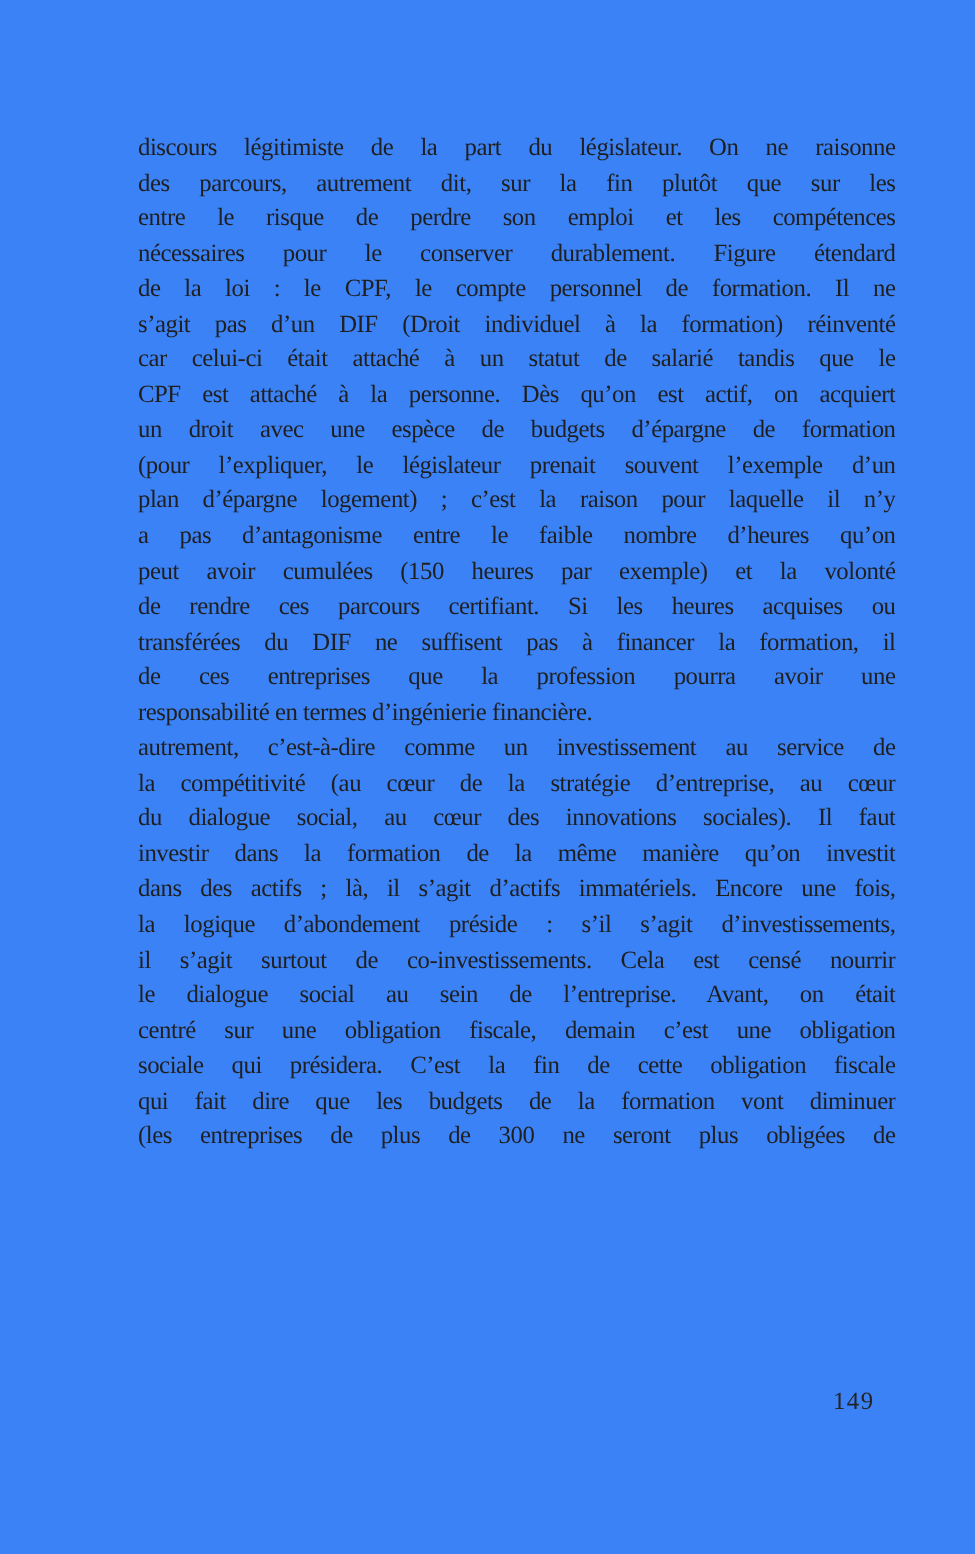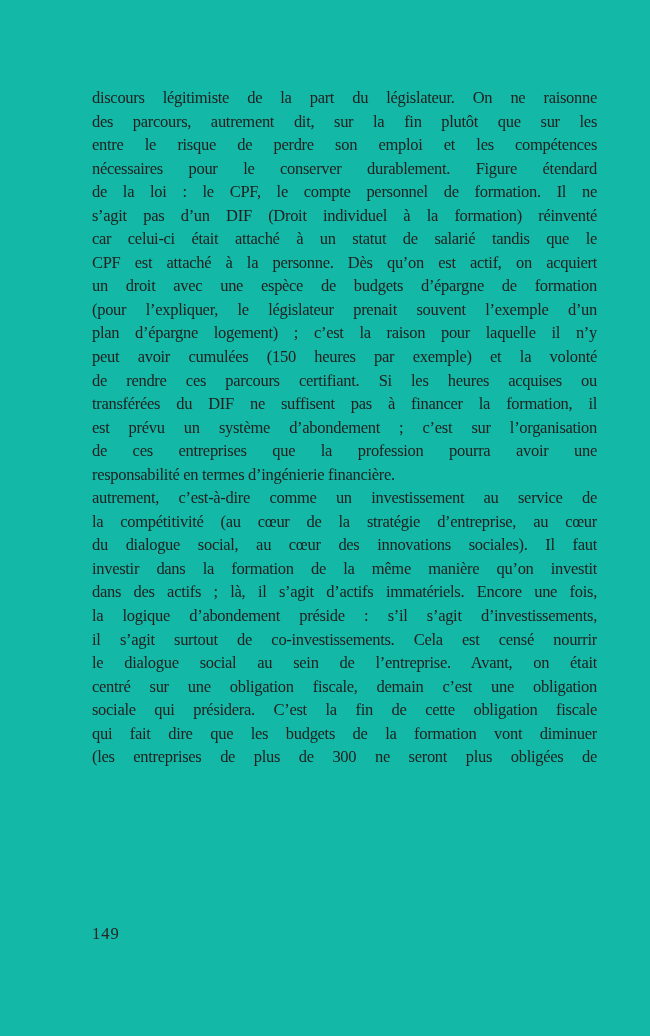--- a/index.html
+++ b/index.html
@@ -11,21 +11,21 @@
     width: 650px;
     height: 1036px;
     font-family: "Liberation Serif", "DejaVu Serif", serif;
     color: #1f1f1f;
     overflow: hidden;
   }
   .page {
     position: relative;
     width: 650px;
     height: 1036px;
-    background: #14b8a6;
+    background: #3b82f6;
   }
   .text-block {
     position: absolute;
     left: 92px;
     top: 86px;
     width: 505px;
   }
   .para { margin: 0; padding: 0; }
   .line {
     font-size: 16.5px;
@@ -41,21 +41,21 @@
     text-align-last: left;
   }
   .line.indent {
     text-indent: 25px;
   }
   .folio {
     position: absolute;
     top: 924px;
     left: 92px;
     width: 505px;
-    text-align: left;
+    text-align: right;
   }
   .pagenum {
     font-size: 16.5px;
     letter-spacing: 1px;
     padding-right: 14px;
     font-variant-numeric: oldstyle-nums;
     color: #242424;
   }
 </style>
 </head>
@@ -68,24 +68,24 @@
         <div class="line">des parcours, autrement dit, sur la fin plutôt que sur les</div>
         <div class="line">entre le risque de perdre son emploi et les compétences</div>
         <div class="line">nécessaires pour le conserver durablement. Figure étendard</div>
         <div class="line">de la loi : le CPF, le compte personnel de formation. Il ne</div>
         <div class="line">s’agit pas d’un DIF (Droit individuel à la formation) réinventé</div>
         <div class="line">car celui-ci était attaché à un statut de salarié tandis que le</div>
         <div class="line">CPF est attaché à la personne. Dès qu’on est actif, on acquiert</div>
         <div class="line">un droit avec une espèce de budgets d’épargne de formation</div>
         <div class="line">(pour l’expliquer, le législateur prenait souvent l’exemple d’un</div>
         <div class="line">plan d’épargne logement) ; c’est la raison pour laquelle il n’y</div>
+        <div class="line">a pas d’antagonisme entre le faible nombre d’heures qu’on</div>
         <div class="line">peut avoir cumulées (150 heures par exemple) et la volonté</div>
         <div class="line">de rendre ces parcours certifiant. Si les heures acquises ou</div>
         <div class="line">transférées du DIF ne suffisent pas à financer la formation, il</div>
-        <div class="line">est prévu un système d’abondement ; c’est sur l’organisation</div>
         <div class="line">de ces entreprises que la profession pourra avoir une</div>
         <div class="line short">responsabilité en termes d’ingénierie financière.</div>
       </div>
       <div class="para">
         <div class="line">autrement, c’est-à-dire comme un investissement au service de</div>
         <div class="line">la compétitivité (au cœur de la stratégie d’entreprise, au cœur</div>
         <div class="line">du dialogue social, au cœur des innovations sociales). Il faut</div>
         <div class="line">investir dans la formation de la même manière qu’on investit</div>
         <div class="line">dans des actifs ; là, il s’agit d’actifs immatériels. Encore une fois,</div>
         <div class="line">la logique d’abondement préside : s’il s’agit d’investissements,</div>

